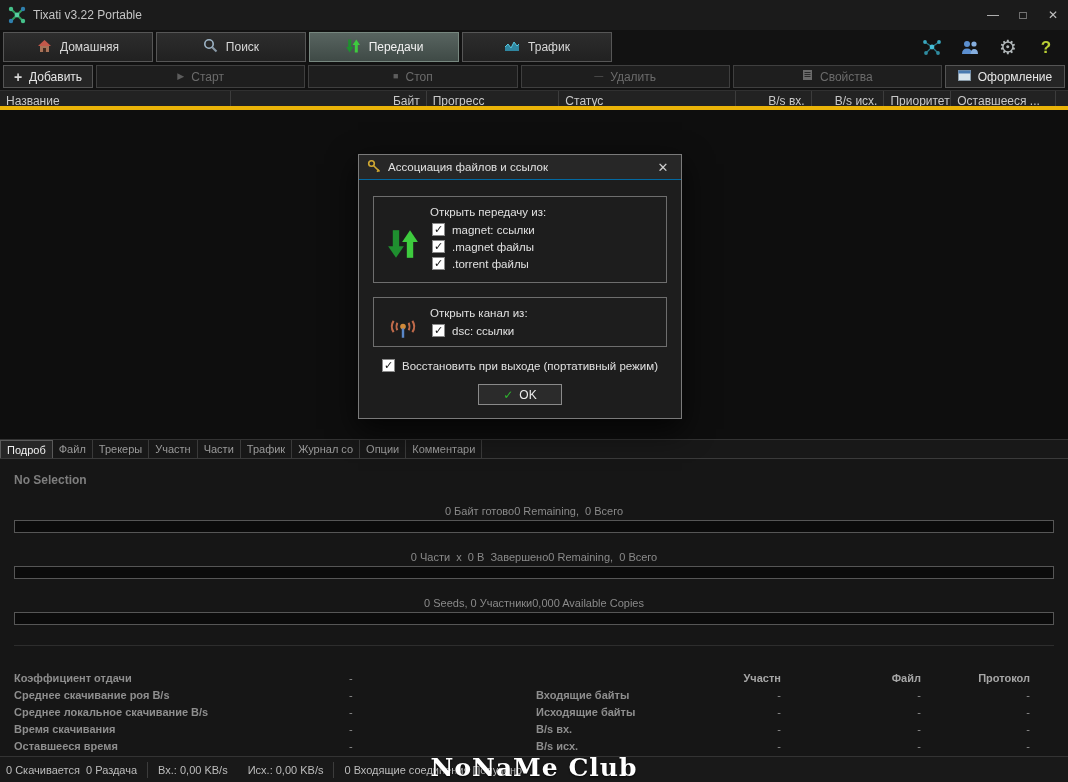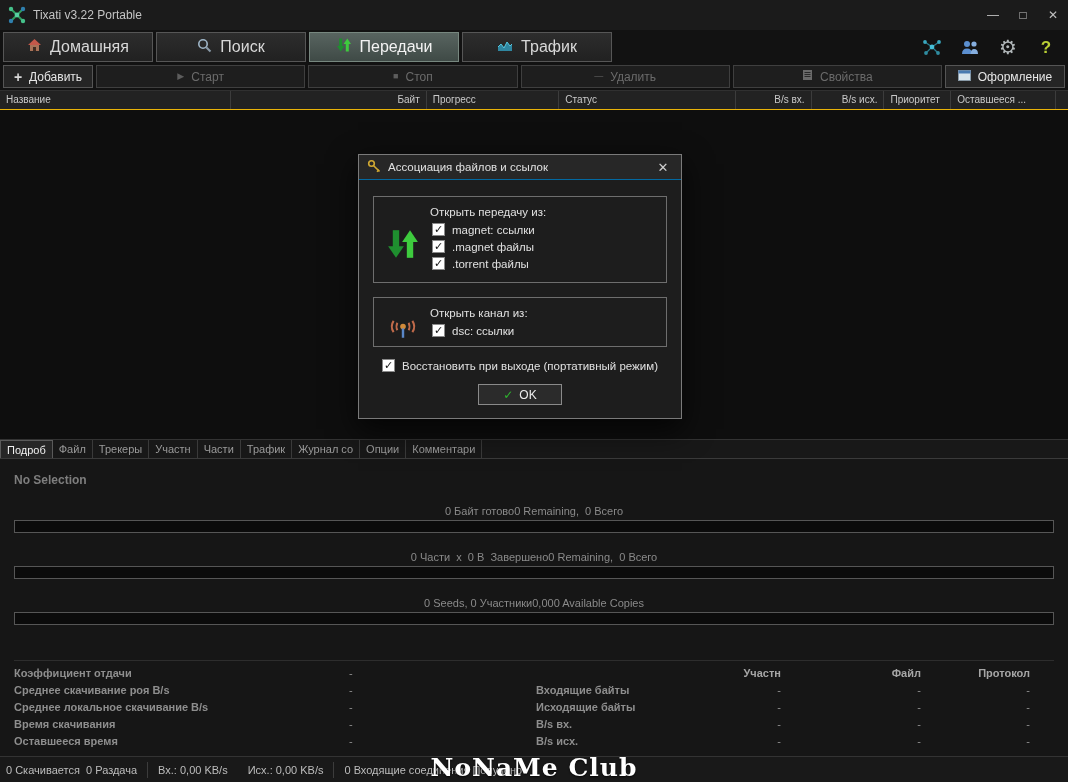--- a/index.html
+++ b/index.html
@@ -12,40 +12,40 @@
 
   
   .titlebar { height:30px; background:#1b1b1b; display:flex; align-items:center; padding:0 0 0 8px; flex:0 0 auto; }
   .titlebar .logo { display:flex; align-items:center; margin-right:7px; }
   .title-text { font-size:12px; color:#c4c4c4; }
   .win-controls { margin-left:auto; display:flex; height:100%; }
   .win-btn { width:30px; display:flex; align-items:center; justify-content:center; color:#c0c0c0; font-size:12px; }
 
   
   .navrow { height:34px; background:#121212; display:flex; align-items:stretch; padding:2px 3px; gap:3px; flex:0 0 auto; }
-  .tab { flex:0 0 150px; border:1px solid #565656; background:linear-gradient(#2d2d2d,#212121); display:flex; align-items:center; justify-content:center; gap:8px; font-size:16px; color:#d8d8d8; }
+  .tab { flex:0 0 150px; border:1px solid #565656; background:linear-gradient(#2d2d2d,#212121); display:flex; align-items:center; justify-content:center; gap:8px; font-size:12px; color:#d8d8d8; }
   .tab.active { background:linear-gradient(#586460,#3f4a46); border-color:#77877f; color:#f2f2f2;align-items:center; }
   .nav-icons { margin-left:auto; display:flex; align-items:center; gap:4px; padding-right:2px; }
   .icon-btn { width:34px; height:28px; display:flex; align-items:center; justify-content:center; }
   .gear-glyph { font-family:"DejaVu Sans", sans-serif; font-size:20px; color:#b2b8ba; line-height:1; }
   .help-glyph { font-size:17px; font-weight:bold; color:#b9cf35; line-height:1; }
 
   
   .toolbar { height:26px; background:#121212; display:flex; gap:3px; padding:1px 3px 2px; flex:0 0 auto; }
   .tbtn { border:1px solid #555; background:#252525; color:#e6e6e6; font-size:12px; display:flex; align-items:center; justify-content:center; gap:7px; }
   .tbtn.disabled { color:#6b6b6b; background:#1e1e1e; border-color:#3f3f3f; }
   .tbtn .ticon { font-size:9px; color:#8a8a8a; line-height:1; }
   .tbtn.disabled .ticon { color:#5d5d5d; }
   .tbtn .plus-glyph { font-size:14px; font-weight:bold; color:#d8d8d8; }
   .btn-add { flex:0 0 90px; }
   .btn-start, .btn-stop, .btn-remove, .btn-props { flex:1 1 0; }
   .btn-layout { flex:0 0 120px; }
 
   
-  .table-header { height:20px; background:#222; border-top:1px solid #303030; border-bottom:1px solid #eab308; display:flex; font-size:10px; color:#c9c9c9; flex:0 0 auto; }
+  .table-header { height:20px; background:#222; border-top:1px solid #303030; border-bottom:4px solid #eab308; display:flex; font-size:12px; color:#c9c9c9; flex:0 0 auto; }
   .th { padding:3px 6px; border-right:1px solid #3c3c3c; white-space:nowrap; overflow:hidden; }
   .th.right { text-align:right; }
   .th1{width:232px}.th2{width:196px}.th3{width:133px}.th4{width:177px}.th5{width:76px}.th6{width:73px}.th7{width:67px}.th8{width:105px}
   .th-fill { flex:1; border-right:none; }
 
   
   .transfer-list { position:relative; height:330px; background:#0e0e0e; border-bottom:1px solid #333; flex:0 0 auto; }
 
   .dialog { position:absolute; left:358px; top:44px; width:324px; background:#1d1d1d; border:1px solid #7a7a7a; box-shadow:0 10px 28px rgba(0,0,0,.75); }
   .dlg-title { height:25px; background:#272727; border-bottom:1px solid #0369a1; display:flex; align-items:center; gap:7px; padding:0 8px; font-size:11.5px; color:#e0e0e0; }
@@ -67,21 +67,21 @@
   .detail-tabs { height:19px; background:#181818; border-bottom:1px solid #3a3a3a; display:flex; font-size:11px; color:#9a9a9a; flex:0 0 auto; }
   .dtab { padding:3px 6px 2px; border-right:1px solid #3a3a3a; white-space:nowrap; }
   .dtab.active { color:#f0f0f0; background:#262626; border:1px solid #5a5a5a; border-bottom:none; }
 
   
   .details { flex:1 1 auto; background:#161616; color:#8a8a8a; overflow:hidden; }
   .no-sel { margin:14px 14px 0; font-size:12px; font-weight:bold; color:#7e7e7e; }
   .bar-block { margin-top:18px; }
   .bar-labels { display:flex; justify-content:center; margin:0 14px 3px; white-space:pre; }
   .pbar { height:13px; border:1px solid #565656; background:#0b0b0b; margin:0 14px; }
-  .stats { margin:35px 14px 0; border-top:1px solid #2d2d2d; padding-top:4px; }
+  .stats { margin:20px 14px 0; border-top:1px solid #2d2d2d; padding-top:24px; }
   .srow { display:grid; grid-template-columns:335px 187px 170px 75px 140px 1fr; line-height:17px; }
   .sc1,.sc3 { font-weight:bold; color:#8e8e8e; }
   .sc2 { color:#929292; }
   .sc4,.sc5,.sc6 { text-align:right; color:#929292; }
   .sc6 { padding-right:24px; }
   .shead { font-weight:bold; color:#a6a6a6; }
 
   
   .statusbar { height:26px; background:#191919; border-top:1px solid #333; display:flex; align-items:center; font-size:11px; color:#bdbdbd; flex:0 0 auto; position:relative; }
   .seg { padding:0 10px; white-space:pre; }

